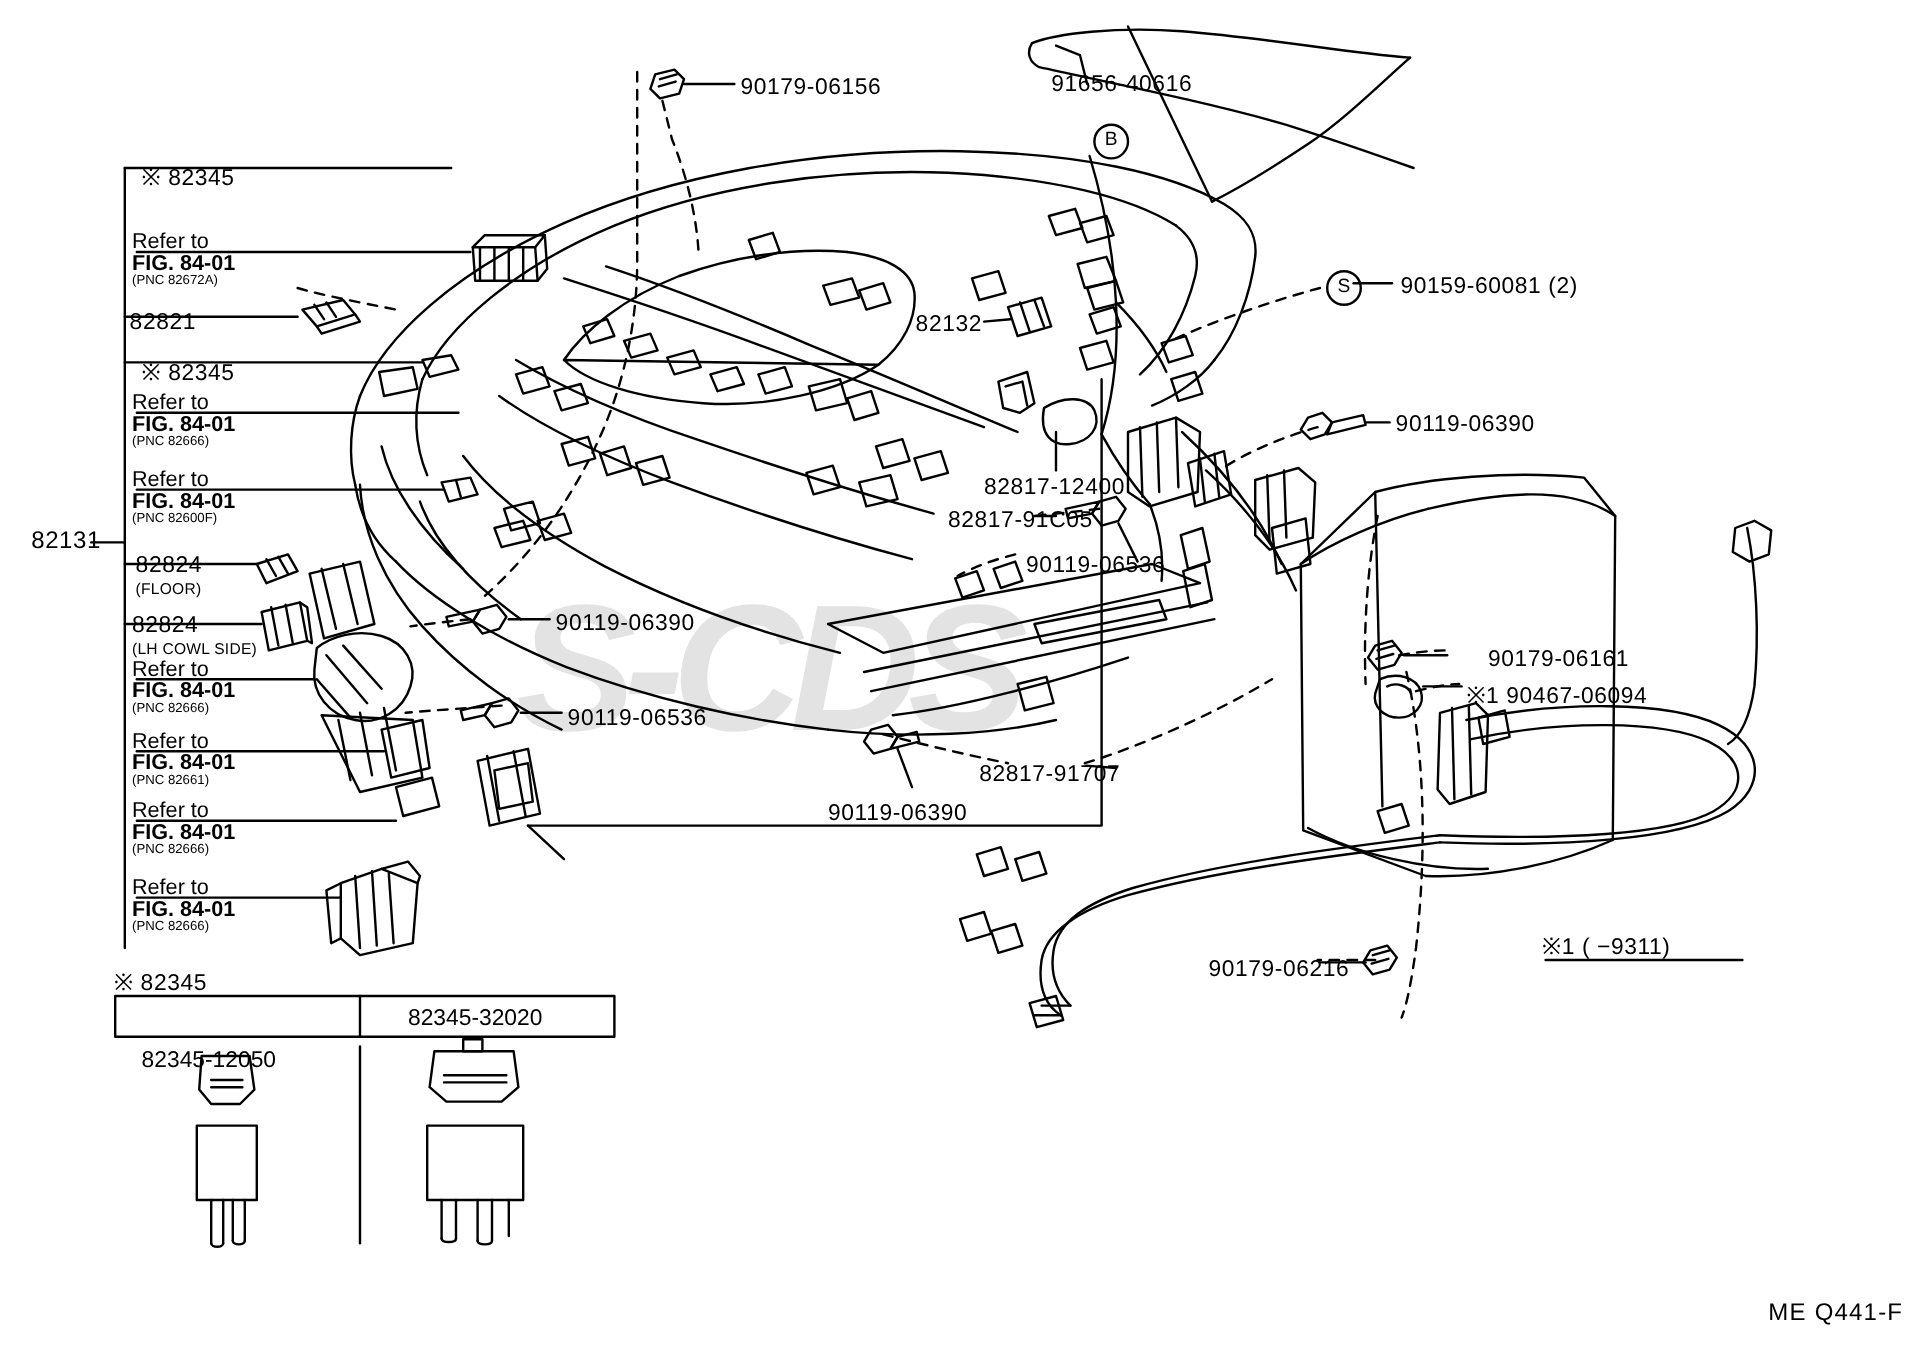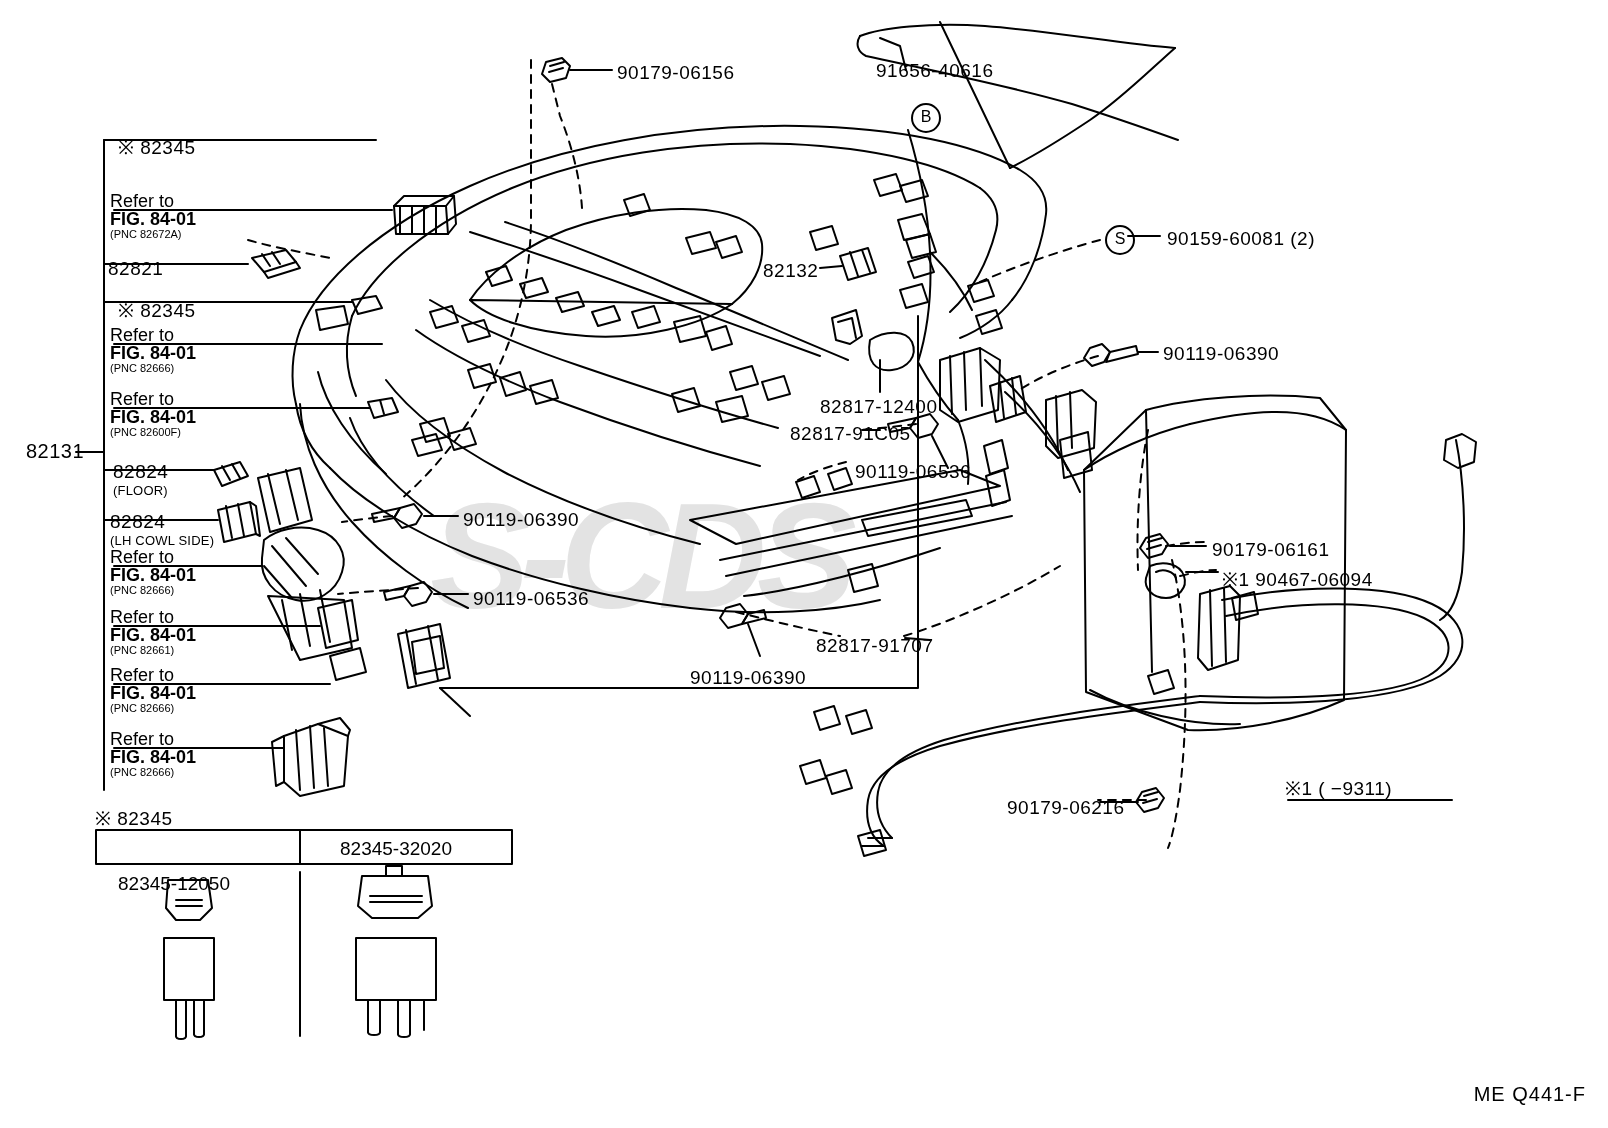--- a/index.html
+++ b/index.html
@@ -370,21 +370,21 @@
   <div class="lbl" style="left:1167px;top:228px;">90159-60081 (2)</div>
   <div class="lbl" style="left:763px;top:260px;">82132</div>
   <div class="lbl" style="left:1163px;top:343px;">90119-06390</div>
   <div class="lbl" style="left:820px;top:396px;">82817-12400</div>
   <div class="lbl" style="left:790px;top:423px;">82817-91C05</div>
   <div class="lbl" style="left:855px;top:461px;">90119-06536</div>
   <div class="lbl" style="left:463px;top:509px;">90119-06390</div>
   <div class="lbl" style="left:473px;top:588px;">90119-06536</div>
   <div class="lbl" style="left:800px;top:635px;margin-left:16px;">82817-91707</div>
   <div class="lbl" style="left:690px;top:667px;">90119-06390</div>
-  <div class="lbl" style="left:1212px;top:539px;">90179-06161</div>
+  <div class="lbl" style="left:1240px;top:539px;">90179-06161</div>
   <div class="lbl" style="left:1222px;top:566px;">※1 90467-06094</div>
   <div class="lbl" style="left:1007px;top:797px;">90179-06216</div>
 
   <div class="circ" style="left:911px;top:103px;">B</div>
   <div class="circ" style="left:1105px;top:225px;">S</div>
 
   <div class="tbl-title" style="left:118px;top:838px;margin-top:35px;">82345-12050</div>
   <div class="tbl-title" style="left:340px;top:838px;">82345-32020</div>
 
   <div class="lbl" style="left:1285px;top:775px;">※1 (       −9311)</div>

